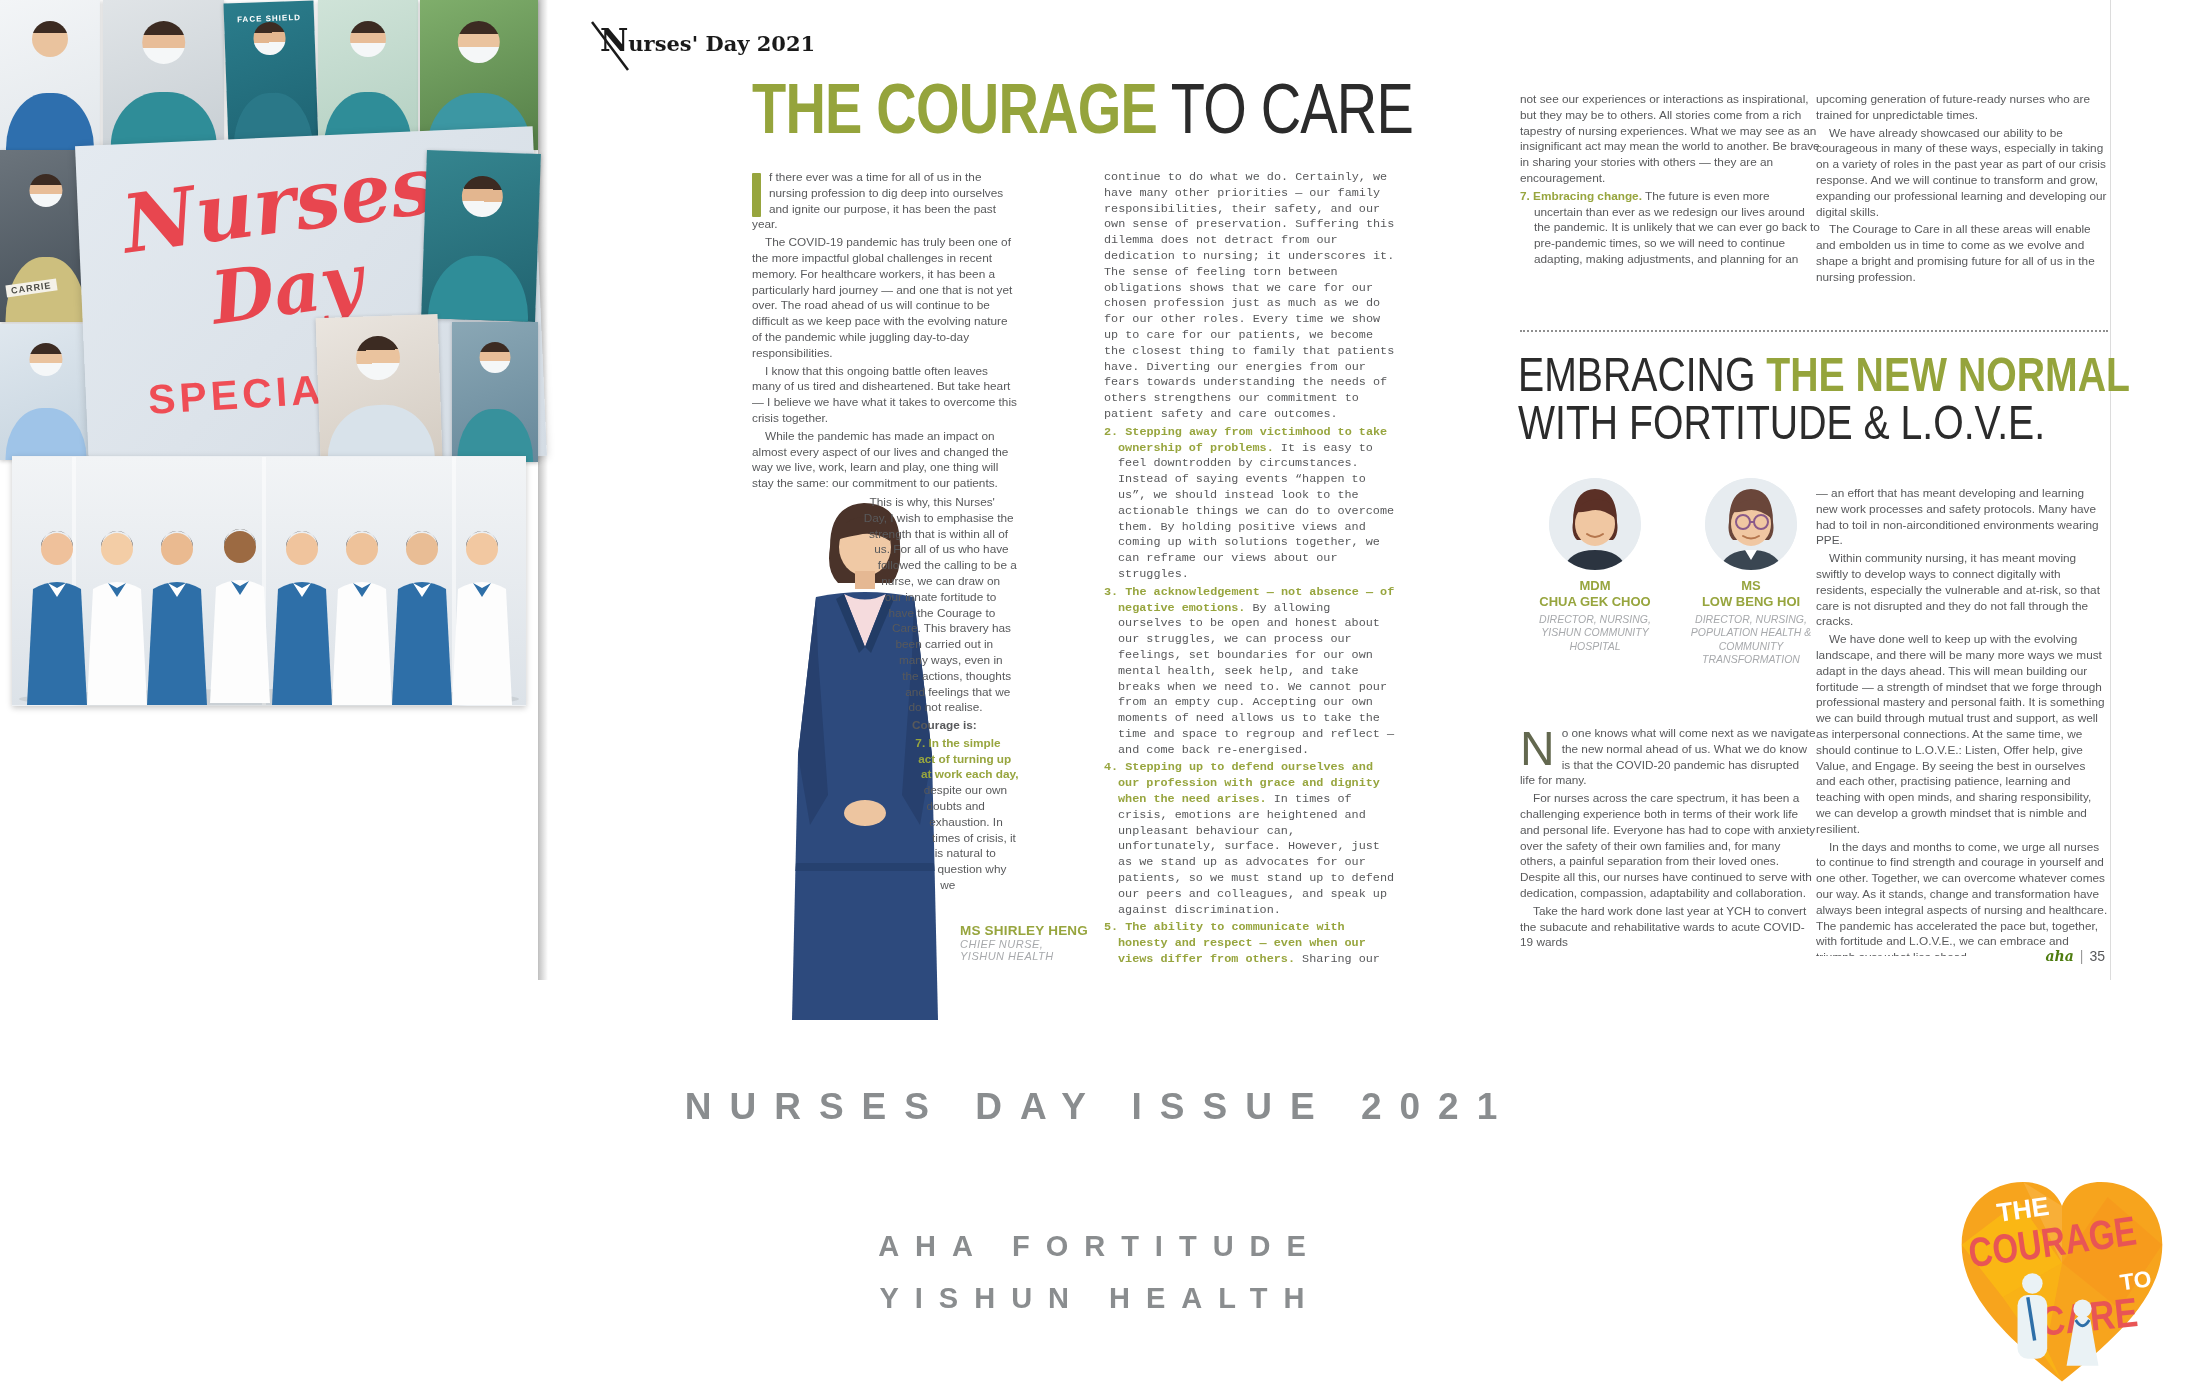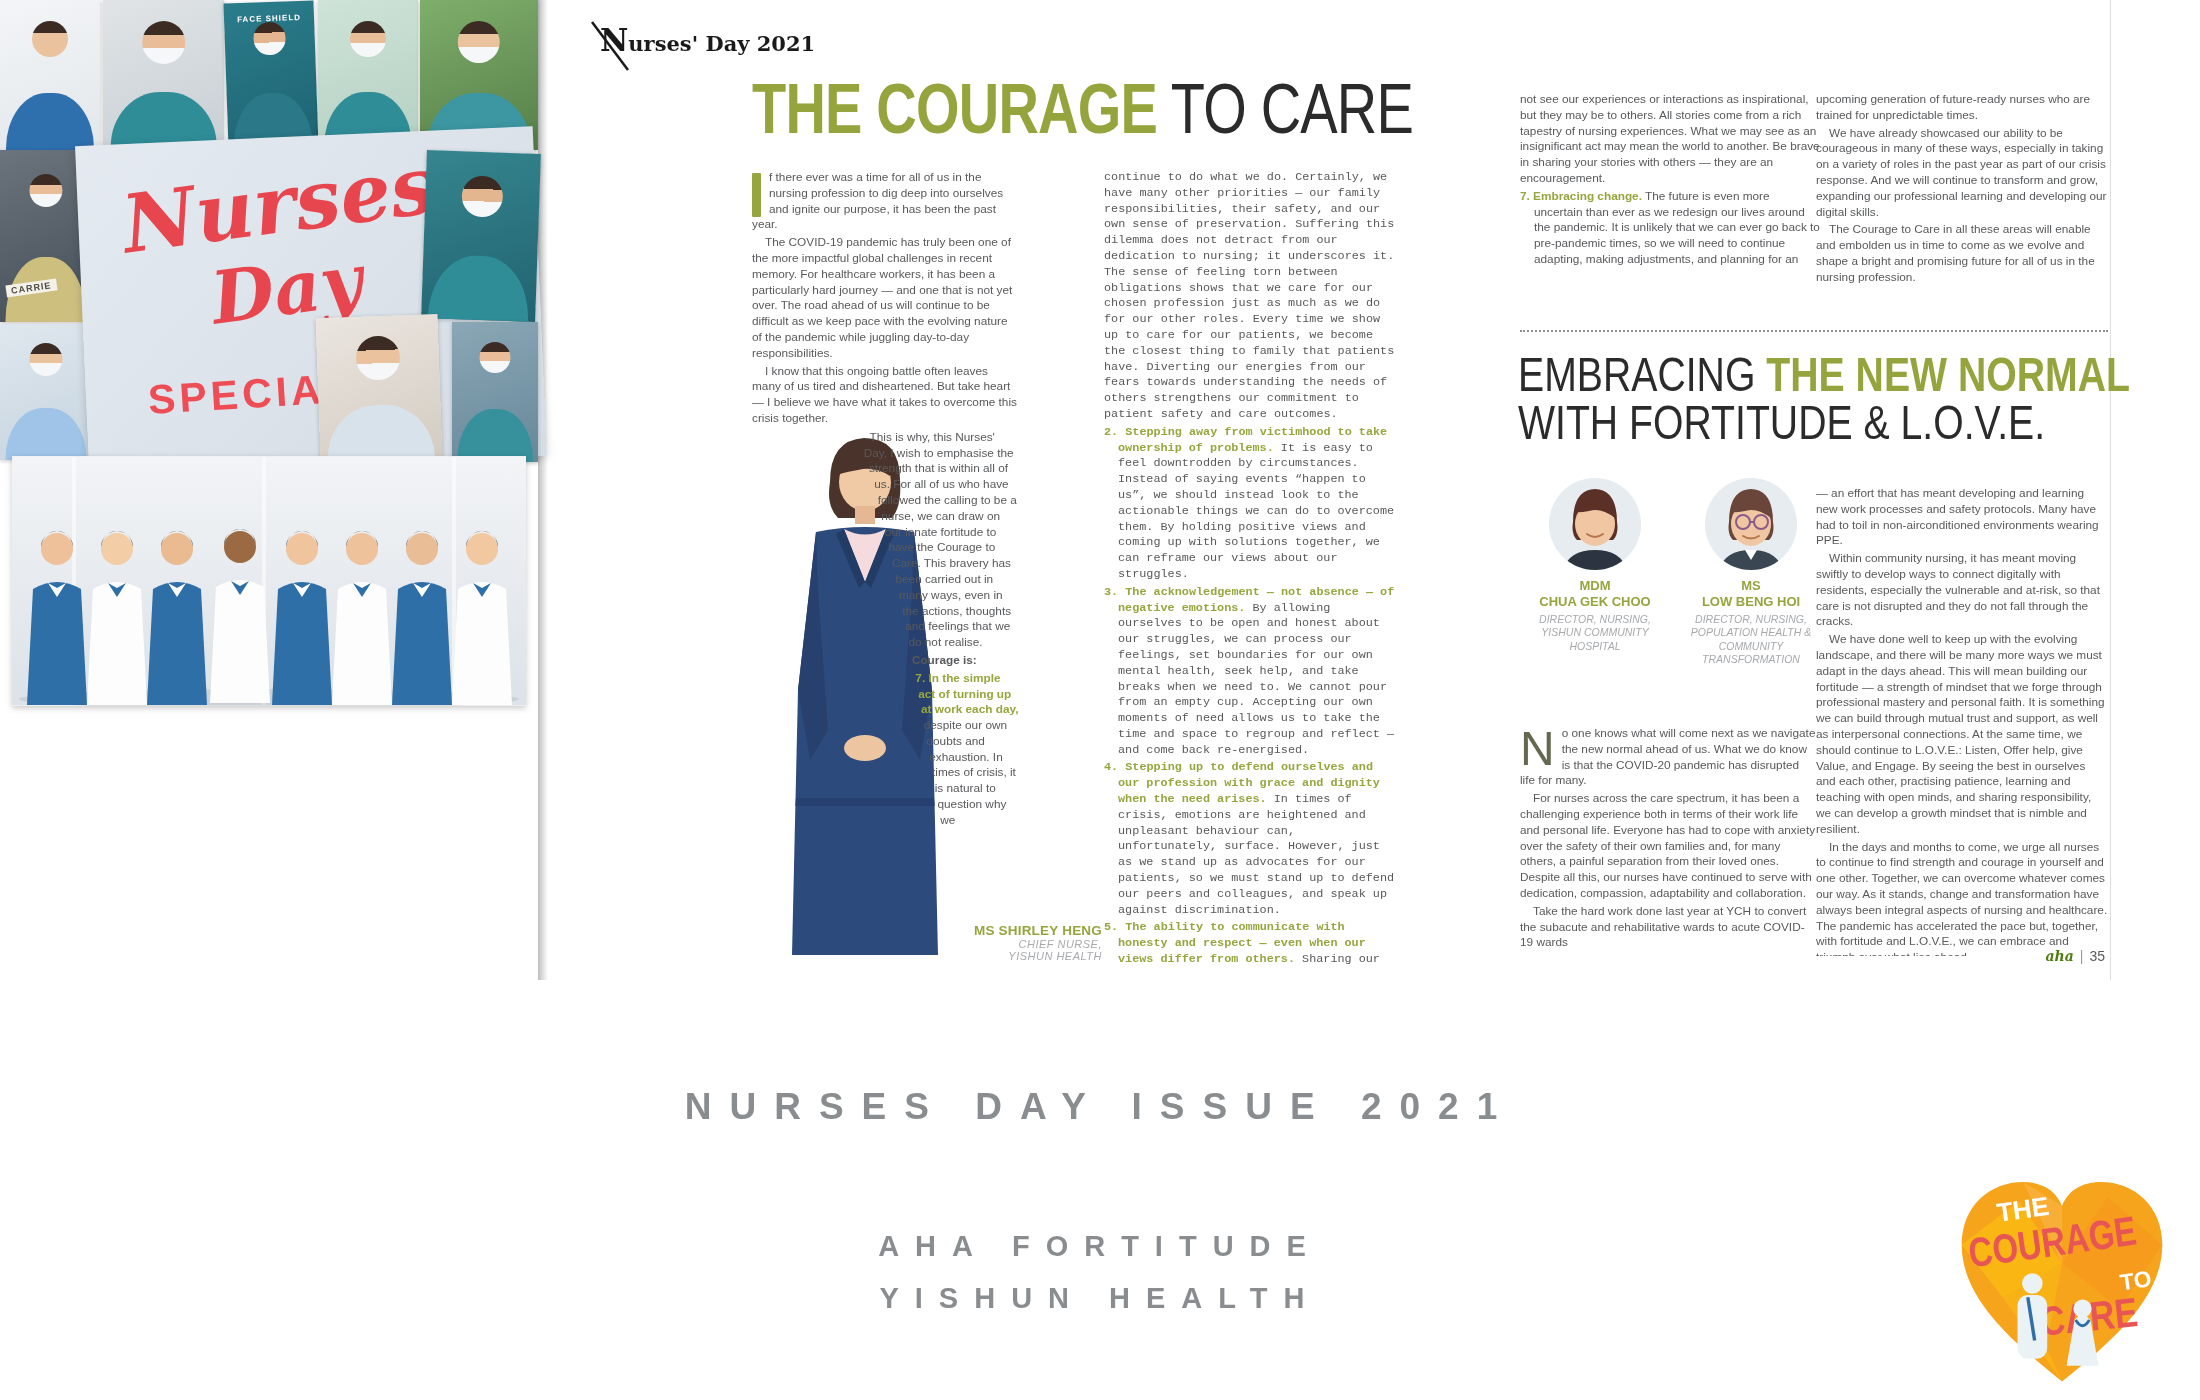--- a/index.html
+++ b/index.html
@@ -58,21 +58,21 @@
   .item{padding-left:14px;text-indent:-14px;margin-top:1px;}
   .lead{color:#97A53E;font-weight:bold;}
   .courage{font-weight:bold;}
   .dropbar{float:left;width:9px;height:44px;background:#97A53E;margin:3px 8px 0 0;
         color:transparent;overflow:hidden;border-radius:1px;}
   .dropN{float:left;font-size:48px;line-height:42px;margin:2px 7px 0 0;color:#63684F;}
   #col1{position:absolute;left:752px;top:170px;width:268px;height:800px;}
   #wrapblock{position:relative;overflow:hidden;margin-top:3px;}
   #figfloat{float:left;width:235px;height:525px;
         shape-outside:polygon(0 0,40% 0,46% 4%,52% 12%,57% 22%,63% 34%,70% 50%,77% 68%,84% 86%,88% 100%,0 100%);}
-  #caption{position:absolute;left:180px;bottom:8px;width:170px;text-align:right;}
+  #caption{position:absolute;left:208px;bottom:8px;width:170px;}
   .cap-name{color:#97A53E;font-weight:bold;font-size:13.5px;letter-spacing:.2px;}
   .cap-role{color:#A7A9AC;font-style:italic;font-size:11px;letter-spacing:.5px;}
   #col2{position:absolute;left:1104px;top:170px;width:292px;height:795px;overflow:hidden;font-family:Liberation Mono, monospace;}
   #col3{position:absolute;left:1520px;top:92px;width:300px;height:235px;overflow:hidden;}
   #col4{position:absolute;left:1816px;top:92px;width:292px;height:235px;overflow:hidden;}
   #dotline{position:absolute;left:1520px;top:330px;width:588px;border-top:2px dotted #8f8f8f;}
   #colA{position:absolute;left:1520px;top:726px;width:296px;height:240px;overflow:hidden;}
   #colB{position:absolute;left:1816px;top:486px;width:292px;height:470px;overflow:hidden;}
 
   
@@ -164,20 +164,21 @@
   </div>
 
   <div id="headline1">
     <span class="condense"><span class="h1green">THE COURAGE</span><span class="h1black"> TO CARE</span></span>
   </div>
 
   <div id="col1" class="bodycol">
     <p><span class="dropbar">I</span><span>f there ever was a time for all of us in the nursing profession to dig deep into ourselves and ignite our purpose, it has been the past year.</span></p>
     <p class="ind">The COVID-19 pandemic has truly been one of the more impactful global challenges in recent memory. For healthcare workers, it has been a particularly hard journey — and one that is not yet over. The road ahead of us will continue to be difficult as we keep pace with the evolving nature of the pandemic while juggling day-to-day responsibilities.</p>
     <p class="ind">I know that this ongoing battle often leaves many of us tired and disheartened. But take heart — I believe we have what it takes to overcome this crisis together.</p>
+    <p class="ind">While the pandemic has made an impact on almost every aspect of our lives and changed the way we live, work, learn and play, one thing will stay the same: our commitment to our patients.</p>
     <div id="wrapblock">
       <div id="figfloat">
         <svg width="250" height="525" viewBox="0 0 250 525">
           <path d="M78 52 Q78 10 112 8 Q148 8 148 50 Q150 76 140 88 L86 88 Q74 76 78 52 Z" fill="#4A332A"></path>
           <ellipse cx="113" cy="52" rx="26" ry="29" fill="#F0C9A5"></ellipse>
           <path d="M88 34 Q100 18 124 24 Q140 30 138 46 Q122 36 106 40 Q94 42 88 44 Z" fill="#4A332A"></path>
           <rect x="103" y="76" width="20" height="18" fill="#E5B893"></rect>
           <path d="M64 102 Q113 92 162 102 L180 260 L186 525 L40 525 L46 260 Z" fill="#2D4A7D"></path>
           <path d="M92 99 L113 152 L134 99 Q113 110 92 99 Z" fill="#F5DBDD"></path>
           <path d="M92 99 L113 152 L107 158 L84 104 Z" fill="#223C66"></path>

